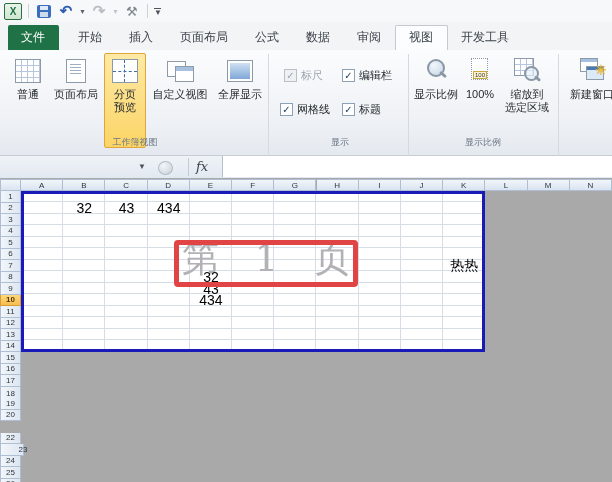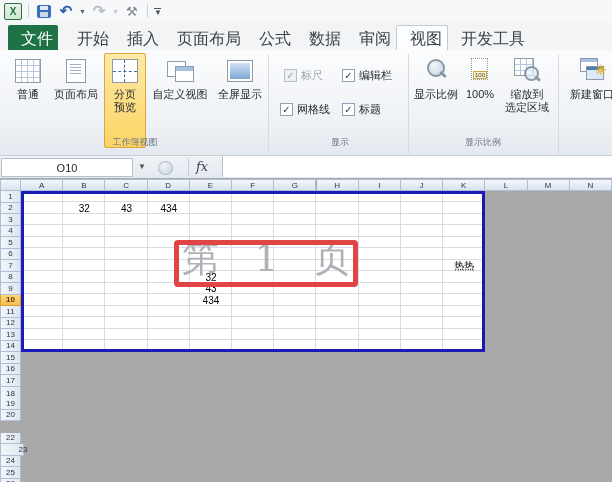--- a/index.html
+++ b/index.html
@@ -23,21 +23,21 @@
   .mini-drop{font-size:7px;color:#5c636b;}
   .mini-drop.dis{color:#c0c5cb;}
   .qsep{width:1px;height:14px;background:#ccd1d7;margin:0 2px;}
   .more-ic{display:flex;flex-direction:column;align-items:center;line-height:4px;color:#4d545c;}
   .more-ic .bar{width:7px;height:1px;background:#4d545c;margin-bottom:2px;}
   .more-ic .car{font-size:8px;}
 
   
   .tabbar{left:0;top:22px;width:612px;height:28px;background:#f2f4f6;border-bottom:1px solid #d8dce1;}
   .tabs{position:absolute;left:8px;bottom:0;display:flex;height:25px;}
-  .tab{padding:4px 5px 0 13px;font-size:16px;color:#3c4249;height:21px;cursor:default;}
+  .tab{padding:4px 14px 0 13px;font-size:12px;color:#3c4249;height:21px;cursor:default;}
   .tab.file{background:#1f7245;color:#fff;border-radius:2px 2px 0 0;margin-right:6px;}
   .tab.active{background:#fbfdfe;border:1px solid #c3c9cf;border-bottom:none;border-radius:2px 2px 0 0;padding-top:3px;}
 
   
   .ribbon{left:0;top:50px;width:612px;height:105px;background:linear-gradient(#fbfcfd,#eef1f5 70%,#e4e9ef);border-bottom:1px solid #c8cdd4;}
   .gsep{position:absolute;top:4px;width:1px;height:142px;background:#d6dae0;}
   .grouplabel{position:absolute;top:86px;font-size:9px;color:#6a7684;text-align:center;}
   .rbtn{position:absolute;top:4px;display:flex;flex-direction:column;align-items:center;cursor:default;}
   .rbtn .ric{height:34px;display:flex;align-items:center;justify-content:center;}
   .rbtn .rlab{font-size:11px;color:#262b30;line-height:13px;text-align:center;white-space:nowrap;}
@@ -97,21 +97,21 @@
   .corner{position:absolute;left:0;top:1px;width:21px;height:12px;background:linear-gradient(#f3f6fa,#d9e3f0);border:1px solid #aebfd4;box-sizing:border-box;}
   .colhead{position:absolute;top:1px;height:12px;background:linear-gradient(#f3f6fa,#d9e3f0);border-right:1px solid #aebfd4;border-top:1px solid #aebfd4;border-bottom:1px solid #aebfd4;
     box-sizing:border-box;font-size:8px;color:#2c3740;display:flex;align-items:center;justify-content:center;}
   .rowhead{position:absolute;left:0;width:21px;background:linear-gradient(to right,#f3f6fa,#dde6f1);border-bottom:1px solid #aebfd4;border-left:1px solid #aebfd4;border-right:1px solid #aebfd4;
     box-sizing:border-box;font-size:8px;color:#2c3740;display:flex;align-items:center;justify-content:center;}
   .rowhead.sel{background:linear-gradient(#fcd97e,#f7bd4e);border-color:#d99b33;color:#5a3200;font-weight:bold;}
   .printarea{position:absolute;background:
       repeating-linear-gradient(to right,transparent 0 41.2px,#d6dde7 41.2px 42.2px),
       repeating-linear-gradient(to bottom,transparent 0 10.5px,#d6dde7 10.5px 11.5px),#fff;
       background-position:-3px -3px;border:3px solid #1a1ab8;box-sizing:border-box;}
-  .cellval{position:absolute;font-size:10px;color:#000;display:flex;align-items:center;justify-content:center;z-index:4;}
+  .cellval{position:absolute;font-size:14px;color:#000;display:flex;align-items:center;justify-content:center;z-index:4;}
   .watermark{position:absolute;z-index:2;font-family:"DejaVu Serif",serif;color:#b2b2b6;font-size:37px;letter-spacing:12px;white-space:nowrap;}
   .redrect{position:absolute;border:5px solid #e14444;border-radius:4px;z-index:6;}
 
   
   .logo{left:442px;top:391px;width:158px;height:62px;background:#fff;z-index:10;display:flex;flex-direction:column;align-items:center;justify-content:center;}
   .logo .t1{color:#2fbe4e;font-size:24px;font-weight:bold;letter-spacing:2px;line-height:26px;}
   .logo .t2{color:#a9adb2;font-size:13px;letter-spacing:2px;margin-top:3px;}
 </style>
 </head>
 <body>
@@ -262,21 +262,20 @@
               </div>
               <div class="star">✳</div>
             </div>
           </div>
         <div class="rlab">新建窗口</div>
       </div>
     </div>
   </div>
 
   <div class="abs fbar">
-    <div class="namebox">O10</div>
     <div class="nb-drop">▼</div>
     <div class="knob"></div>
     <div class="fxsep"></div>
     <div class="fx">fx</div>
     <div class="fbox"></div>
   </div>
 
   <div class="abs sheetarea">
     <div class="corner"></div>
     <div id="colheads">

